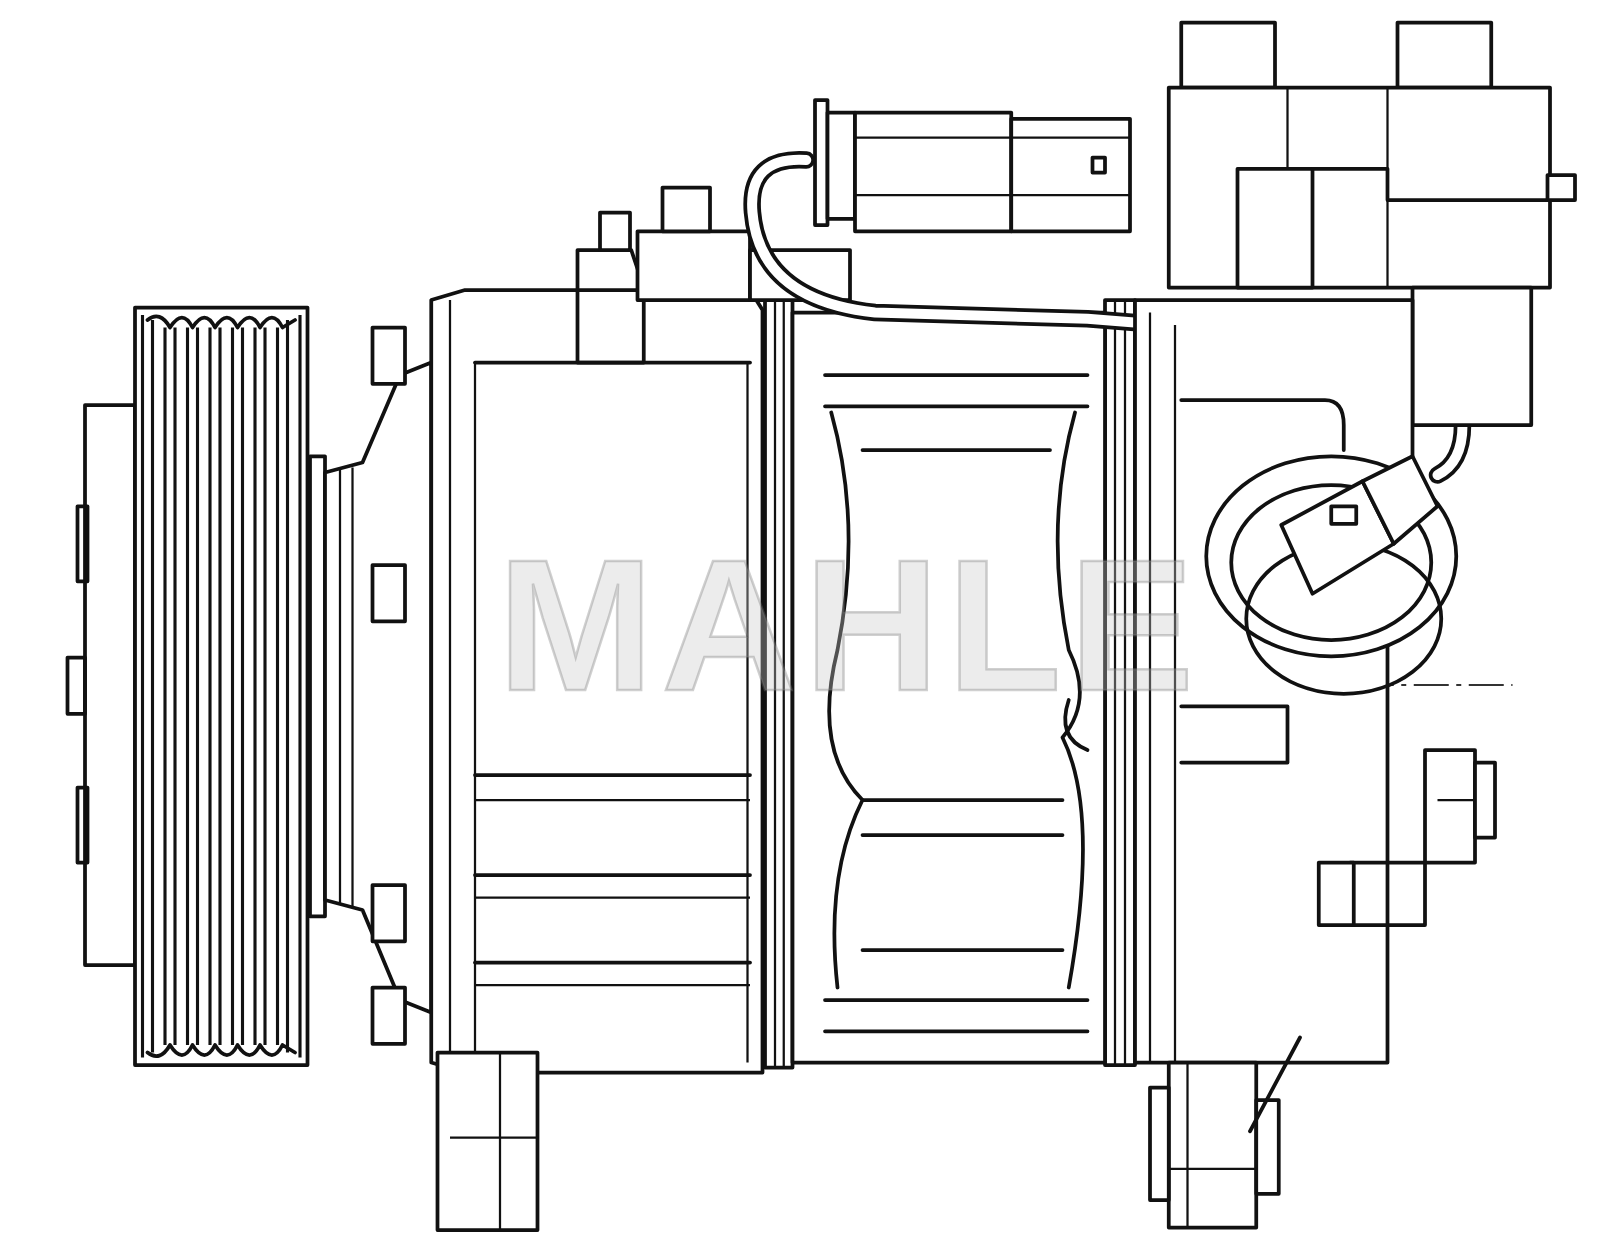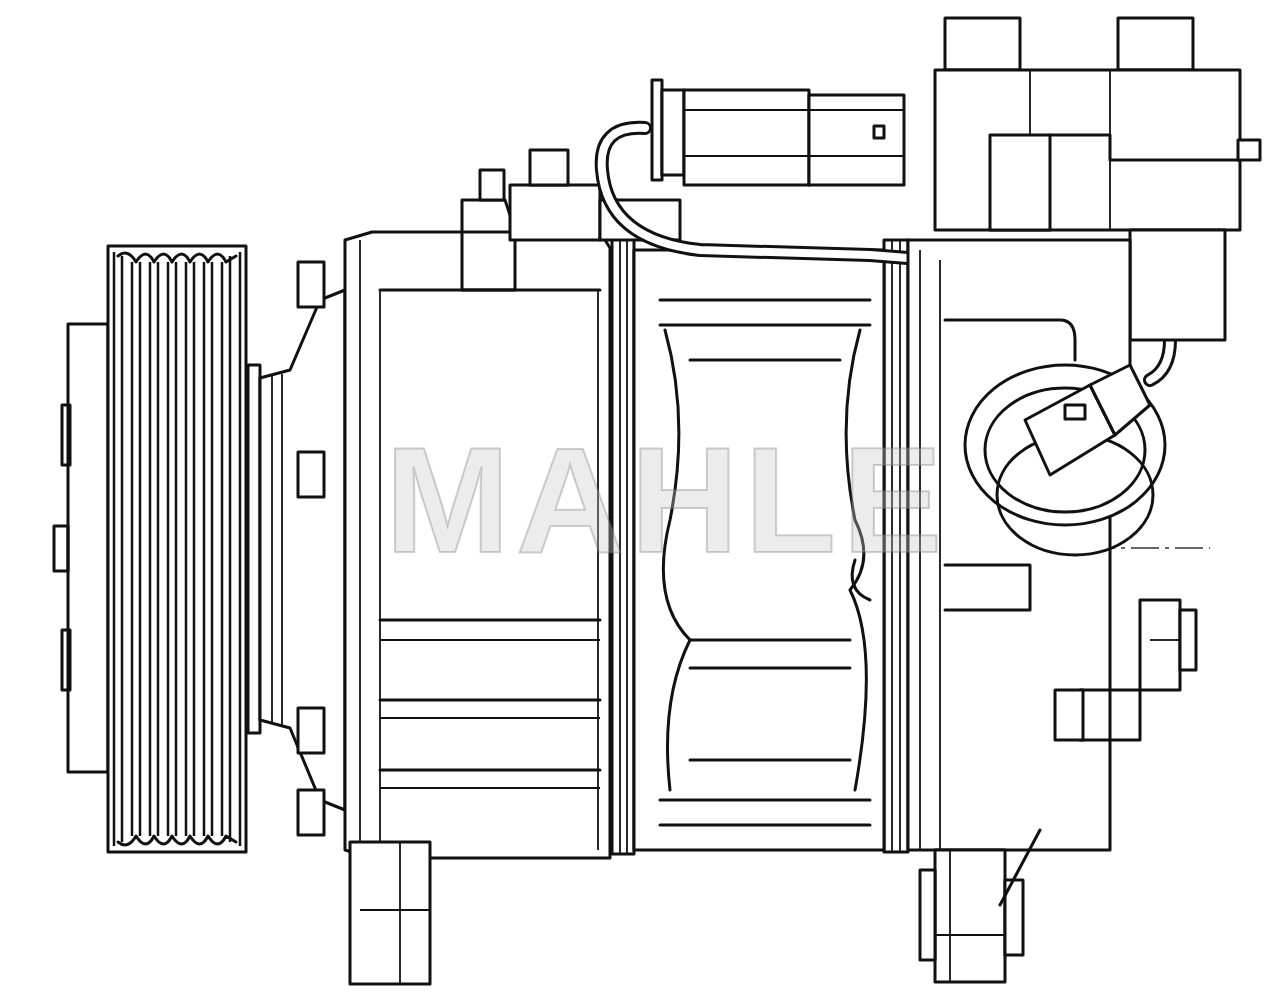--- a/index.html
+++ b/index.html
@@ -3,21 +3,21 @@
 <meta charset="utf-8">
 <style>
   html,body{margin:0;padding:0;background:#ffffff;}
   body{width:1280px;height:1004px;overflow:hidden;font-family:"Liberation Sans",sans-serif;}
   #canvas{position:relative;width:1280px;height:1004px;}
   svg{position:absolute;left:0;top:0;}
   .ln{fill:none;stroke:#111;stroke-width:3;stroke-linejoin:round;stroke-linecap:round;}
   .thin{fill:none;stroke:#111;stroke-width:1.8;}
   .fillw{fill:#fff;stroke:#111;stroke-width:3;stroke-linejoin:round;}
   .center{fill:none;stroke:#333;stroke-width:1.6;stroke-dasharray:28 6 4 6;}
-  .wm{position:absolute;left:385px;top:438px;width:530px;height:124px;
+  .wm{position:absolute;left:398px;top:438px;width:530px;height:124px;
       font-family:"Liberation Sans",sans-serif;font-weight:bold;font-size:150px;line-height:124px;
       letter-spacing:6px;color:rgba(200,200,200,0.35);text-align:right;pointer-events:none;
       -webkit-text-stroke:2px rgba(120,120,120,0.35);}
 </style>
 </head>
 <body>
 
 <div id="canvas">
 <svg width="1280" height="1004" viewBox="0 0 1280 1004">
 

